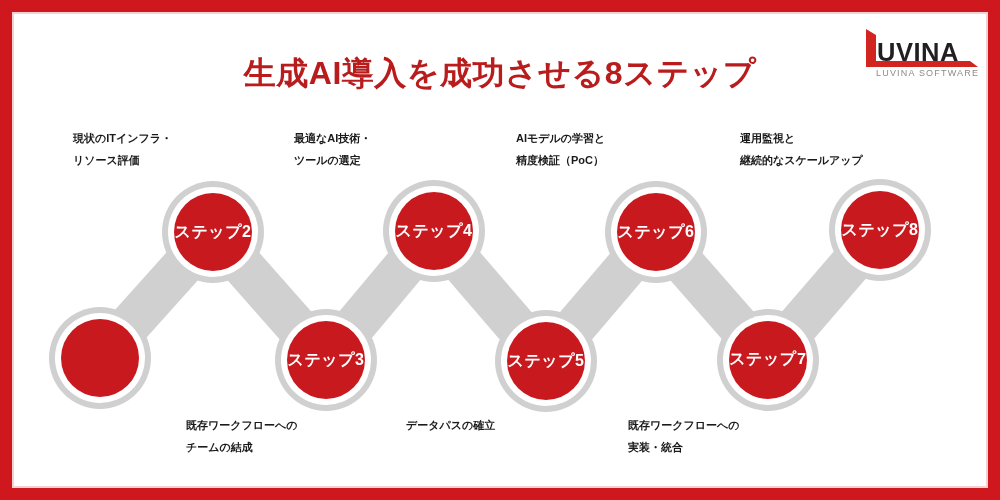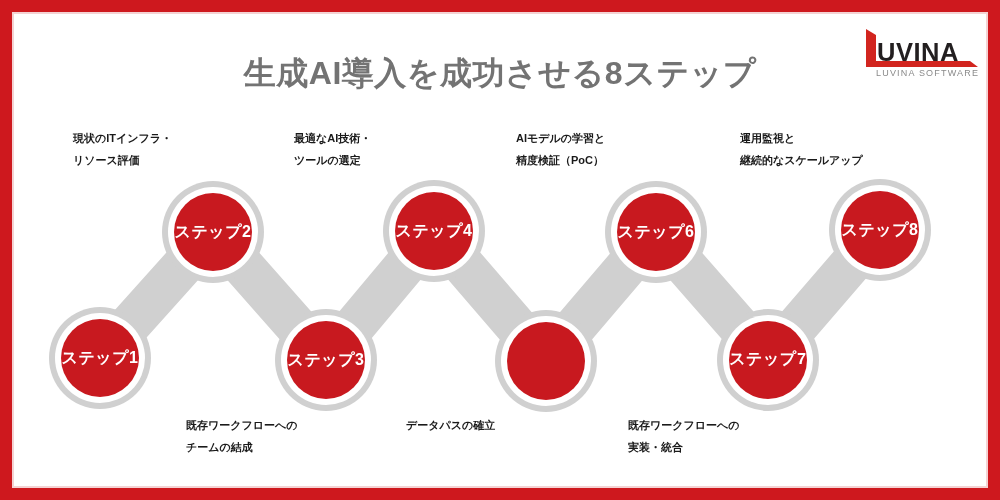--- a/index.html
+++ b/index.html
@@ -30,21 +30,21 @@
     box-sizing: border-box;
   }
   .title {
     position: absolute;
     top: 52px; left: 0; right: 0;
     margin: 0;
     text-align: center;
     font-size: 32px;
     font-weight: 900;
     letter-spacing: 0.5px;
-    color: #737373;
+    color: #b91c1c;
     z-index: 10;
   }
   .logo {
     position: absolute;
     left: 855px; top: 18px;
     width: 130px; height: 64px;
     z-index: 10;
   }
   .logo-brand {
     font-family: "Liberation Sans", "DejaVu Sans", sans-serif;
@@ -164,24 +164,24 @@
       <circle cx="768" cy="360" r="45" fill="#ffffff"></circle>
       <circle cx="768" cy="360" r="39" fill="#c8191f"></circle>
     </g>
     <g>
       <circle cx="880" cy="230" r="51" fill="#d0d0d0"></circle>
       <circle cx="880" cy="230" r="45" fill="#ffffff"></circle>
       <circle cx="880" cy="230" r="39" fill="#c8191f"></circle>
     </g>
   </svg>
 
-  <div class="badge b1">ステップ1</div>
   <div class="badge b2">ステップ2</div>
   <div class="badge b3">ステップ3</div>
   <div class="badge b4">ステップ4</div>
+  <div class="badge b5">ステップ5</div>
   <div class="badge b6">ステップ6</div>
   <div class="badge b7">ステップ7</div>
   <div class="badge b8">ステップ8</div>
 
   <div class="step-label l1">目標定義</div>
   <div class="step-label l2">現状のITインフラ・
 リソース評価</div>
   <div class="step-label l3">既存ワークフローへの
 チームの結成</div>
   <div class="step-label l4">最適なAI技術・

